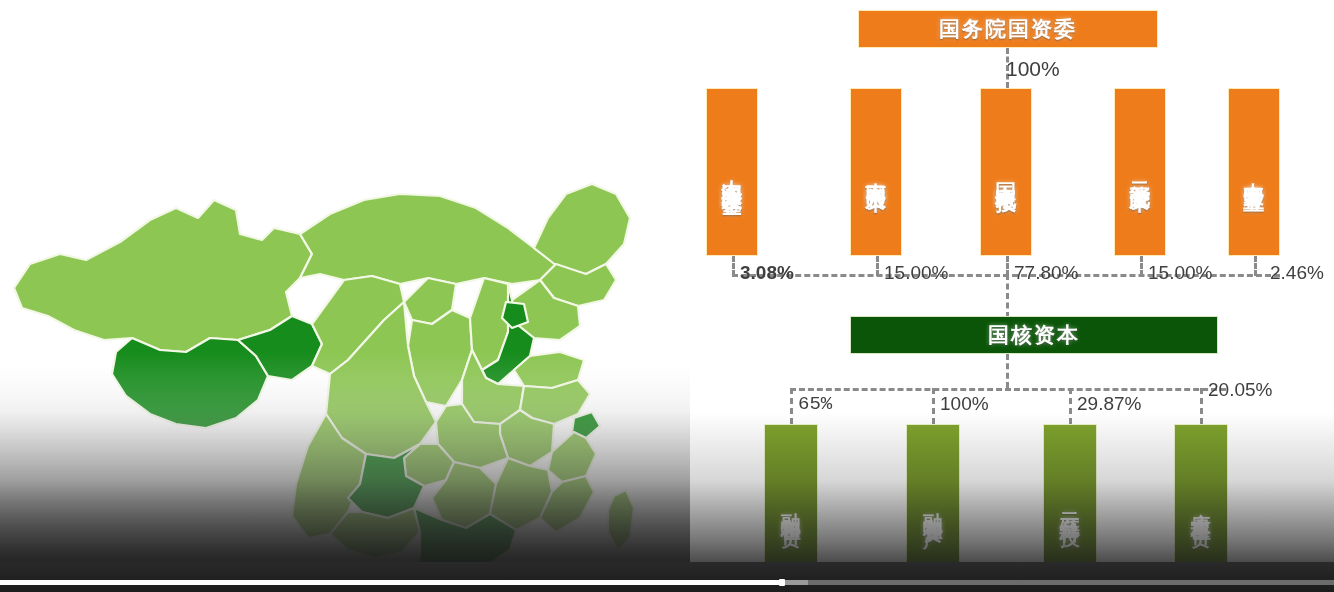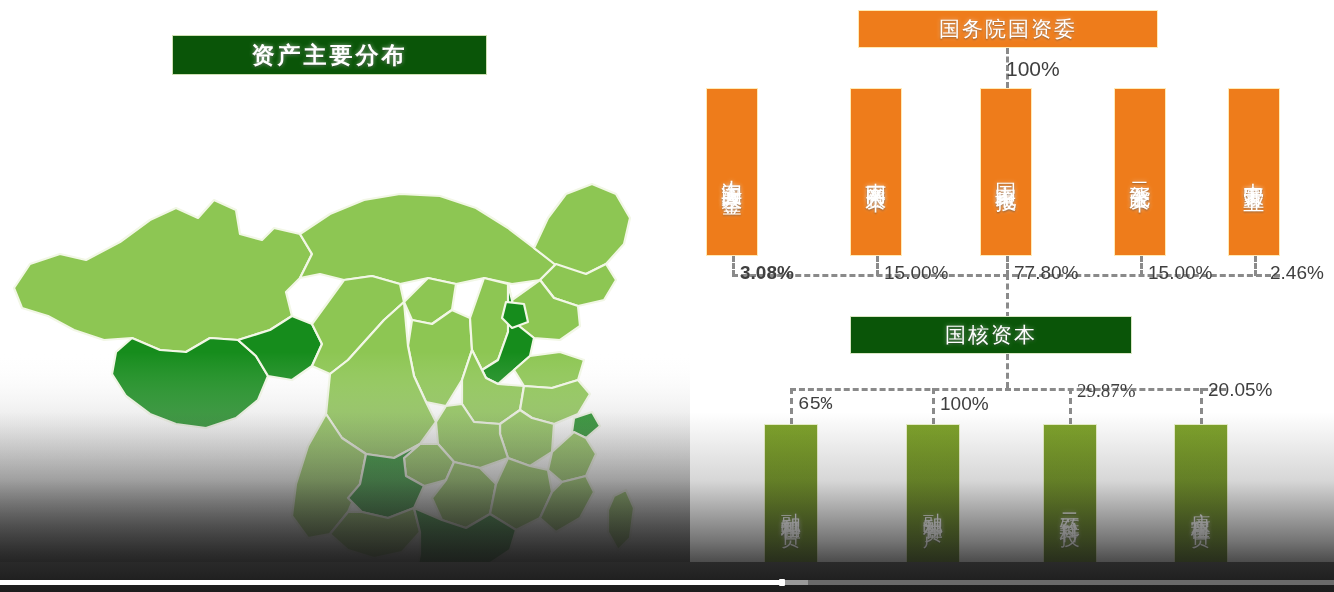--- a/index.html
+++ b/index.html
@@ -24,21 +24,21 @@
   
   #map-wrap{position:absolute;left:0px;top:88px;width:690px;height:480px;}
   #map-wrap svg{display:block;width:100%;height:100%;}
 
   
   #org{position:absolute;left:690px;top:0;width:644px;height:592px;}
 
   .node{position:absolute;box-sizing:border-box;
         display:flex;align-items:center;justify-content:center;}
   .node .label{
-     color:#fff;font-weight:normal;
+     color:#fff;font-weight:bold;
      text-shadow:0 0 4px rgba(255,255,255,.5),0 1px 2px rgba(0,0,0,.45);
   }
   .orange{background:#ee7c1b;border:1px solid #ffeab5;}
   .greendark{background:#0a5508;border:1px solid #d9e6c4;}
   .greenolive{border:1px solid #e9f0c9;
      background:linear-gradient(180deg,#7fa32c 0%,#6f8f27 45%,#4e6b1d 100%);}
 
   
   #node-root{left:168px;top:10px;width:300px;height:38px;}
   #node-root .label{font-size:21px;letter-spacing:2px;}
@@ -46,21 +46,21 @@
   
   .vert .label{
      writing-mode:vertical-rl;text-orientation:upright;
      font-size:21px;letter-spacing:3px;line-height:1.02;
   }
   .tier2{top:88px;width:52px;height:168px;}
   .tier4{top:424px;width:54px;height:165px;}
   .tier4 .label{font-size:20px;letter-spacing:5px;}
 
   
-  #node-mid{left:160px;top:316px;width:282px;height:38px;}
+  #node-mid{left:160px;top:316px;width:368px;height:38px;}
   #node-mid .label{font-size:21px;letter-spacing:2px;}
 
   
   .pct{position:absolute;color:#3f3f3f;font-size:19px;white-space:nowrap;}
   .pct-root{left:316px;top:57px;font-size:21px;}
 
   
   .ln{position:absolute;background:transparent;}
   .v-dash{border-left:3px dashed #8a8a8a;}
   .h-dash{border-top:3px dashed #8a8a8a;}
@@ -80,23 +80,20 @@
   #prog-played{position:absolute;left:0;top:0;height:100%;width:783px;
                background:#ffffff;}
   #prog-handle{position:absolute;top:-1px;left:779px;width:6px;height:7px;
                background:#ffffff;border-radius:1px;}
 </style>
 </head>
 <body>
 
 <div id="stage">
 
-  <div id="title-banner">
-    <span class="txt">资产主要分布</span>
-  </div>
 
   <div id="map-wrap">
     <svg viewBox="0 0 690 480" xmlns="http://www.w3.org/2000/svg">
       <defs>
         <linearGradient id="fadeDark" x1="0" y1="0" x2="0" y2="1">
           <stop offset="0%" stop-color="#ffffff" stop-opacity="0"></stop>
           <stop offset="55%" stop-color="#ffffff" stop-opacity="0"></stop>
           <stop offset="100%" stop-color="#1c1c1c" stop-opacity="0.85"></stop>
         </linearGradient>
       </defs>
@@ -247,21 +244,21 @@
     <div class="node greenolive vert tier4" style="left:216px;">
       <span class="label">融和资产</span>
     </div>
     <div class="ln v-dash" style="left:242px;top:388px;height:36px;"></div>
     <span class="pct" style="left:250px;top:393px;">100%</span>
 
     <div class="node greenolive vert tier4" style="left:353px;">
       <span class="label">云链科技</span>
     </div>
     <div class="ln v-dash" style="left:379px;top:388px;height:36px;"></div>
-    <span class="pct" style="left:387px;top:380px;font-family:Liberation Serif, serif;">29.87%</span>
+    <span class="pct" style="left:387px;top:393px;">29.87%</span>
 
     <div class="node greenolive vert tier4" style="left:484px;">
       <span class="label">康富租赁</span>
     </div>
     <div class="ln v-dash" style="left:510px;top:388px;height:36px;"></div>
     <span class="pct" style="left:518px;top:379px;">20.05%</span>
 
   </div>
 
   <div id="fade"></div>

